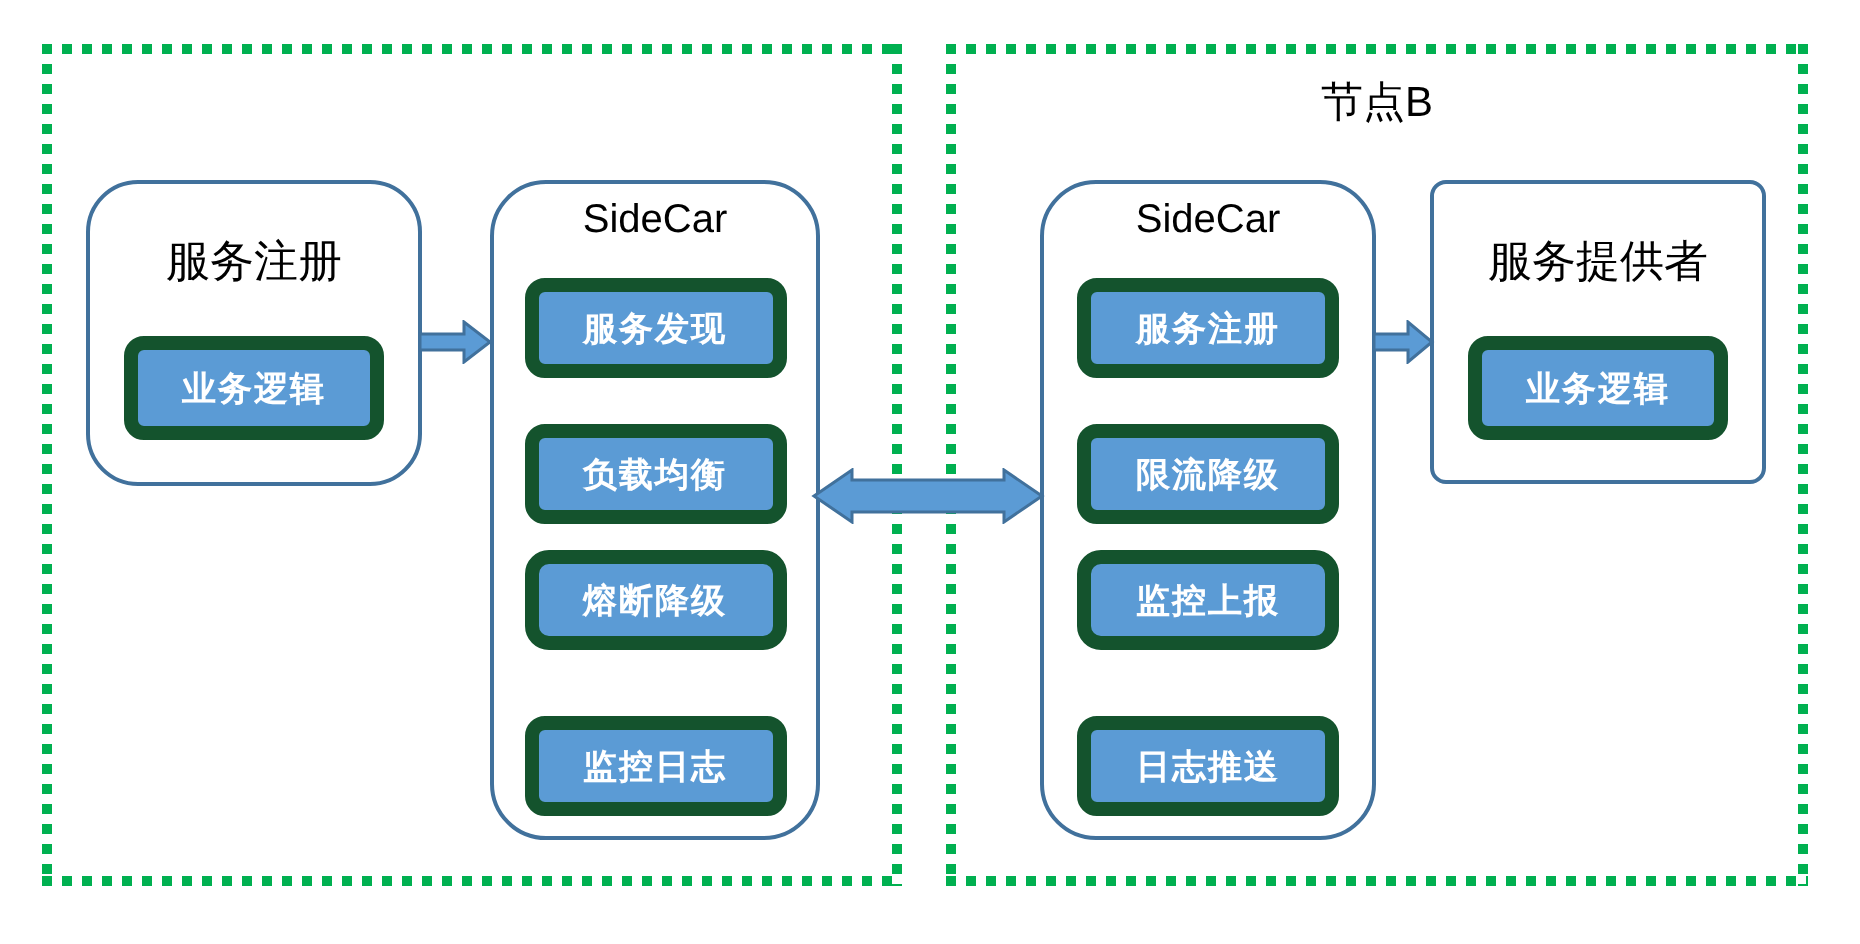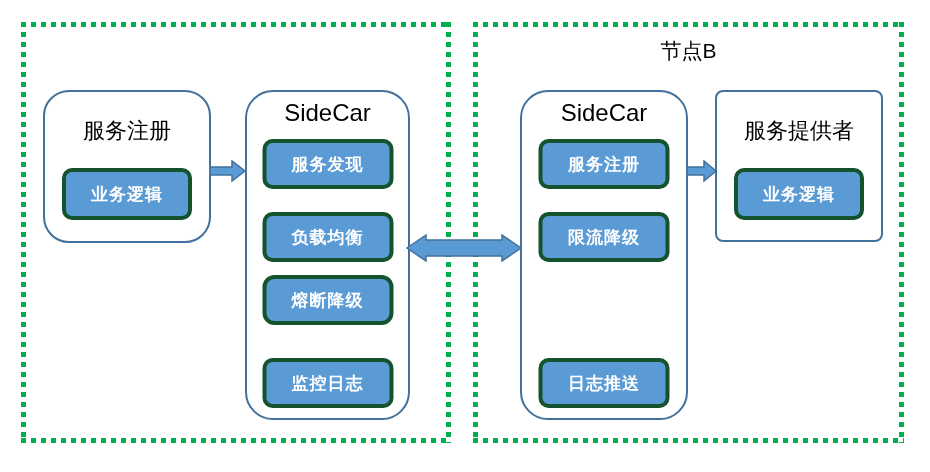--- a/index.html
+++ b/index.html
@@ -42,26 +42,26 @@
   }
   #consumer{left:43px;top:90px;width:168px;height:153px;border-radius:26px;}
   #sidecar-a{left:245px;top:90px;width:165px;height:330px;}
   #sidecar-b{left:520px;top:90px;width:168px;height:330px;}
   #provider{left:715px;top:90px;width:168px;height:152px;border-radius:8px;}
   .container-title{
     position:absolute;left:0;width:100%;
     text-align:center;color:#000;font-weight:400;
   }
   .service-title{top:24px;font-size:22px;}
-  .sidecar-title{top:7px;font-size:24px;}
+  .sidecar-title{top:7px;font-size:20px;}
   
   .chip,.item{
     position:absolute;
     background:var(--blue-fill);
-    border:4px solid #14532d;
+    border:7px solid #14532d;
     border-radius:10px;
     color:#fff;font-size:17px;font-weight:700;
     display:flex;align-items:center;justify-content:center;
     letter-spacing:1px;
   }
   .chip{left:50%;transform:translateX(-50%);top:76px;width:130px;height:52px;}
   .item{left:50%;transform:translateX(-50%);width:131px;height:50px;}
   .item-0{top:47px;} .item-1{top:120px;} .item-2{top:183px;border-radius:12px;} .item-3{top:266px;}
   
   .arrow{position:absolute;}
@@ -100,20 +100,21 @@
     <div class="item item-0">服务发现</div>
     <div class="item item-1">负载均衡</div>
     <div class="item item-2">熔断降级</div>
     <div class="item item-3">监控日志</div>
   </div>
 
   <div class="container" id="sidecar-b">
     <div class="container-title sidecar-title">SideCar</div>
     <div class="item item-1">限流降级</div>
     <div class="item item-0">服务注册</div>
+    <div class="item item-2">监控上报</div>
     <div class="item item-3">日志推送</div>
   </div>
 
   <div class="container" id="provider">
     <div class="container-title service-title">服务提供者</div>
     <div class="chip">业务逻辑</div>
   </div>
 
   <svg class="arrow" id="arrow-a" width="38" height="22" viewBox="0 0 38 22">
     <polygon points="1,7 23,7 23,1 36,11 23,21 23,15 1,15"></polygon>

